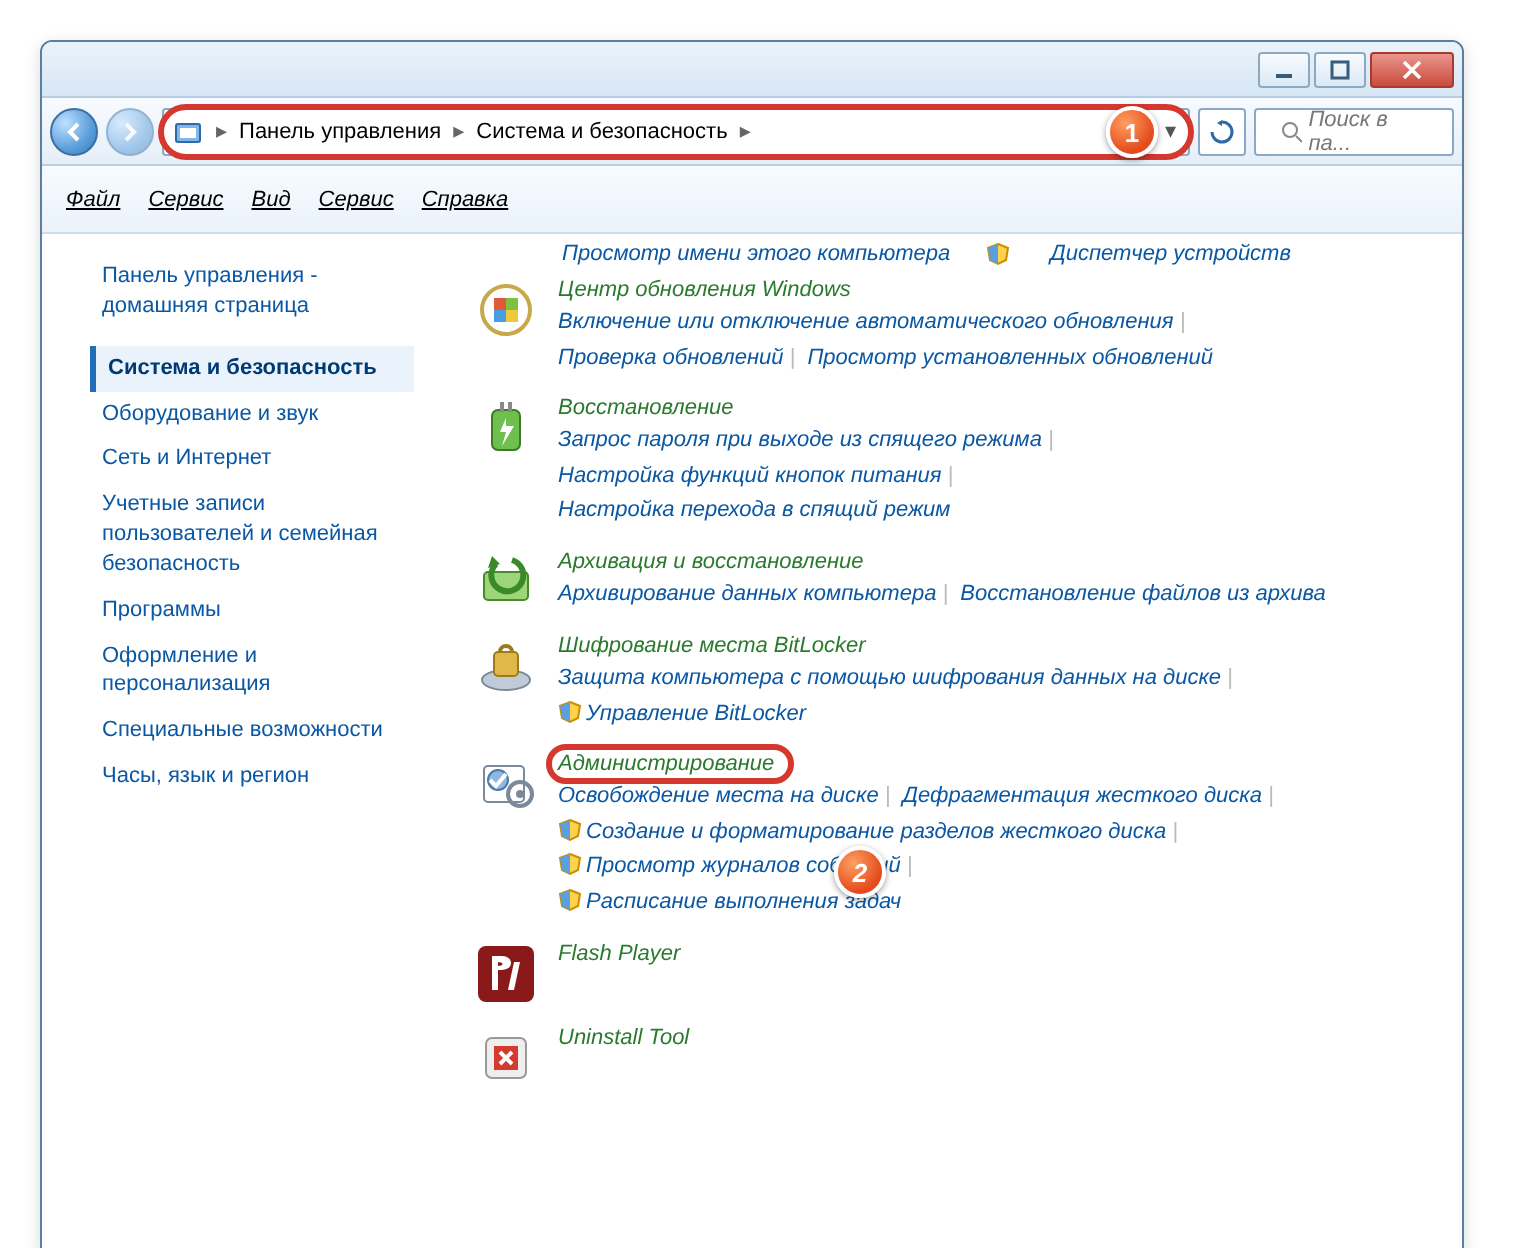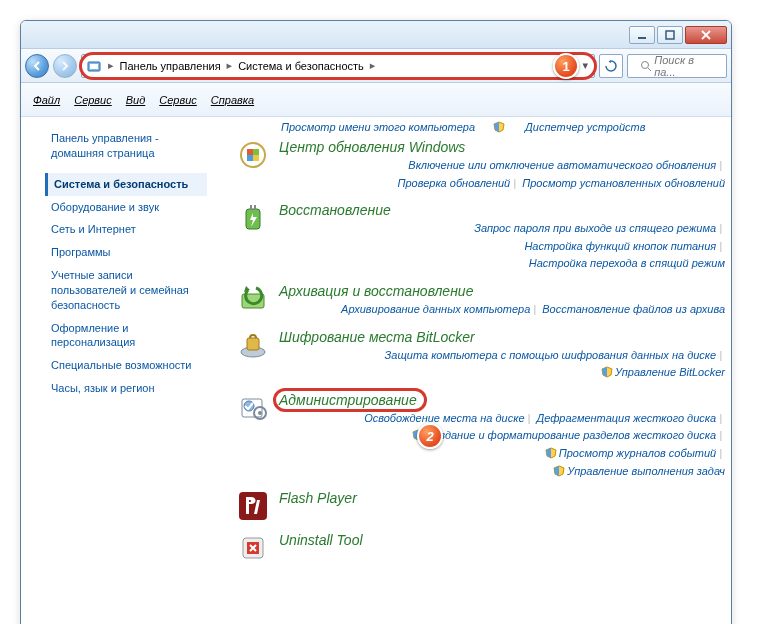--- a/index.html
+++ b/index.html
@@ -111,28 +111,28 @@
   }
   .side-home { color:#0a57a4;}
   .side-link-bold { color:#003a74; font-weight:bold; border-left:3px solid #1f6eb7; background:#eaf2fb;}
   .main { flex:1; padding:4px 6px 10px 6px; position:relative;font-style:italic;}
   .toprow { display:flex; gap:18px; margin-bottom:6px; padding-left:44px;}
   .toprow a, .sublink { color:#0a57a4; cursor:pointer; }
   .shield { width:12px;height:12px;display:inline-block;vertical-align:-2px;margin-right:2px;}
   .category { display:flex; gap:10px; margin:6px 0 10px 0;}
   .cat-icon { width:32px;height:32px;flex:none; display:flex;align-items:center;justify-content:center;}
   .cat-body { flex:1; }
-  .cat-title { color:#2a7a2e; font-size:14px; margin-bottom:2px; cursor:pointer; display:inline-block;}
+  .cat-title { color:#2a7a2e; font-size:11px; margin-bottom:2px; cursor:pointer; display:inline-block;}
   .cat-title.admin { position:relative; }
   .admin-ring {
     position:absolute; left:-6px; right:-10px; top:-4px; bottom:-4px;
     border:3px solid #d4382e; border-radius:12px;
     pointer-events:none;
   }
-  .sublinks { line-height:1.6;text-align:right; }
+  .sublinks { line-height:1.6; }
   .sublinks .sep { color:#bbb; margin:0 3px;}
 </style>
 </head>
 <body>
 
 <div class="window">
 
   <div class="titlebar">
     <div class="tbtn">
         <svg width="10" height="10">
@@ -204,22 +204,22 @@
     <span class="menuitem"><u>Справка</u></span>
   </div>
 
   <div class="body">
     <div class="sidebar">
       <span class="side-link side-home">Панель управления - домашняя страница</span>
       <div style="height:8px"></div>
       <span class="side-link-bold">Система и безопасность</span>
       <span class="side-link">Оборудование и звук</span>
       <span class="side-link">Сеть и Интернет</span>
+      <span class="side-link">Учетные записи пользователей и семейная безопасность</span>
       <span class="side-link">Программы</span>
-      <span class="side-link">Учетные записи пользователей и семейная безопасность</span>
       <span class="side-link">Оформление и персонализация</span>
       <span class="side-link">Специальные возможности</span>
       <span class="side-link">Часы, язык и регион</span>
     </div>
 
     <div class="main">
       <div class="toprow">
         <a>Просмотр имени этого компьютера</a>
         <span class="shield"><svg width="12" height="12">
               <path d="M6 1 L11 3 L10 9 L6 11 L2 9 L1 3 Z" fill="#ffd24d" stroke="#c98f00"></path>
@@ -326,21 +326,21 @@
                   <path d="M6 1 L11 3 L10 9 L6 11 L2 9 L1 3 Z" fill="#ffd24d" stroke="#c98f00"></path>
                   <path d="M6 1 L6 11 L2 9 L1 3 Z" fill="#5aa0e0"></path>
                 </svg></span><a class="sublink">Создание и форматирование разделов жесткого диска</a><span class="sep">|</span><br>
             <span class="shield"><svg width="12" height="12">
                   <path d="M6 1 L11 3 L10 9 L6 11 L2 9 L1 3 Z" fill="#ffd24d" stroke="#c98f00"></path>
                   <path d="M6 1 L6 11 L2 9 L1 3 Z" fill="#5aa0e0"></path>
                 </svg></span><a class="sublink">Просмотр журналов событий</a><span class="sep">|</span><br>
             <span class="shield"><svg width="12" height="12">
                   <path d="M6 1 L11 3 L10 9 L6 11 L2 9 L1 3 Z" fill="#ffd24d" stroke="#c98f00"></path>
                   <path d="M6 1 L6 11 L2 9 L1 3 Z" fill="#5aa0e0"></path>
-                </svg></span><a class="sublink">Управление выполнения задач</a>
+                </svg></span><a class="sublink">Расписание выполнения задач</a>
           </div>
         </div>
       </div>
 
       <div class="category">
         <div class="cat-icon">
             <svg width="28" height="28">
               <rect width="28" height="28" rx="4" fill="#8a1a1a"></rect>
               <path d="M12 5 C18 5 18 12 12 12 L10 12 L10 22 L7 22 L7 5 Z M10 8 L10 10 C13 10 13 8 10 8 Z" fill="#fff"></path>
               <path d="M18 8 L15 22 L18 22 L21 8 Z" fill="#fff"></path>

